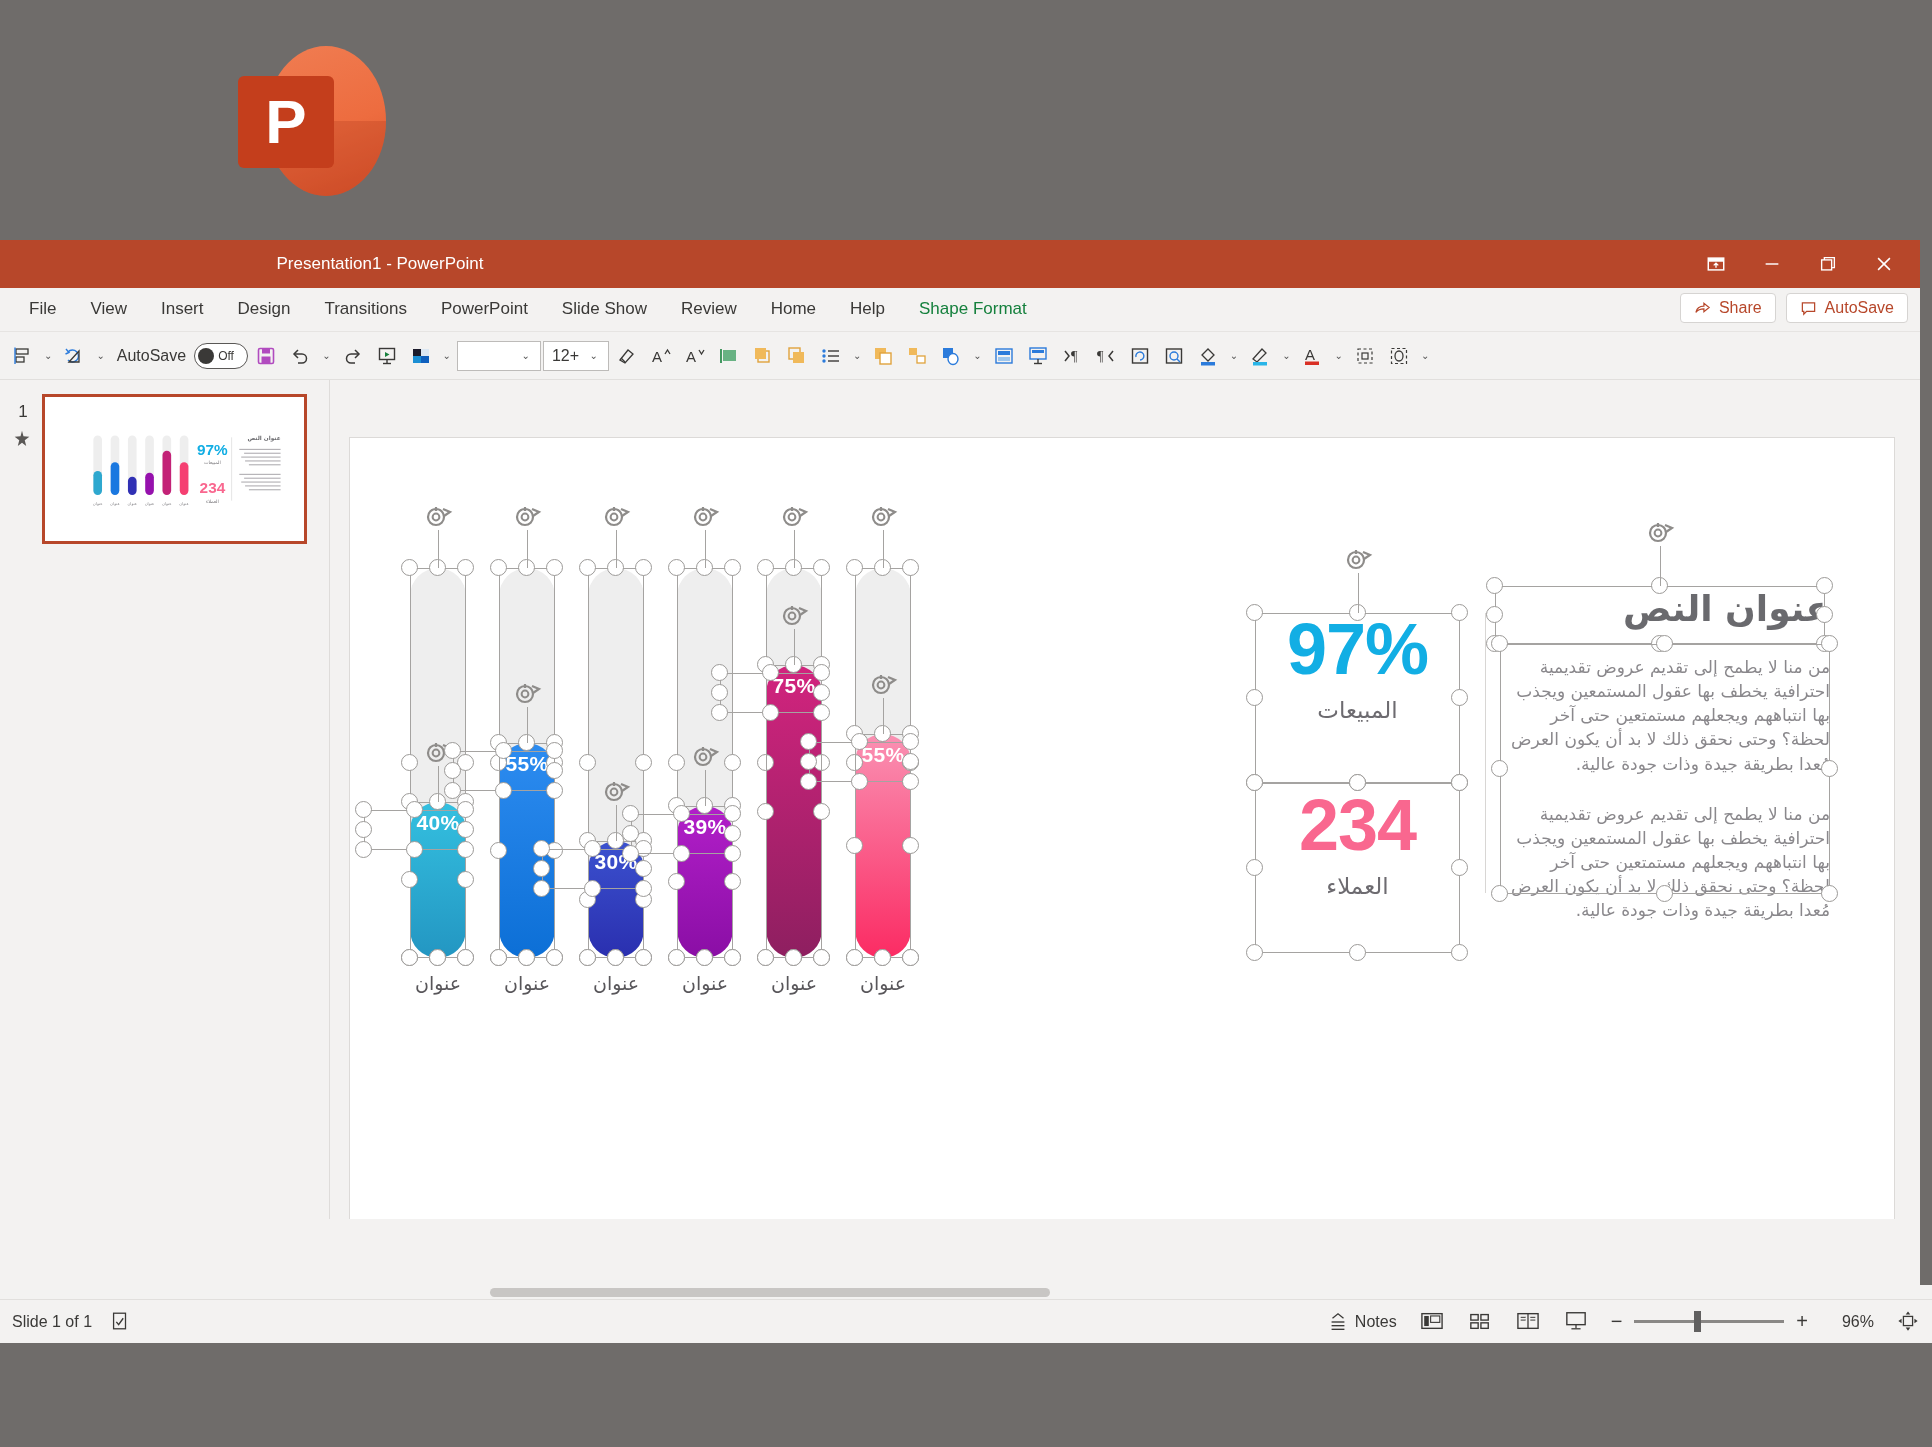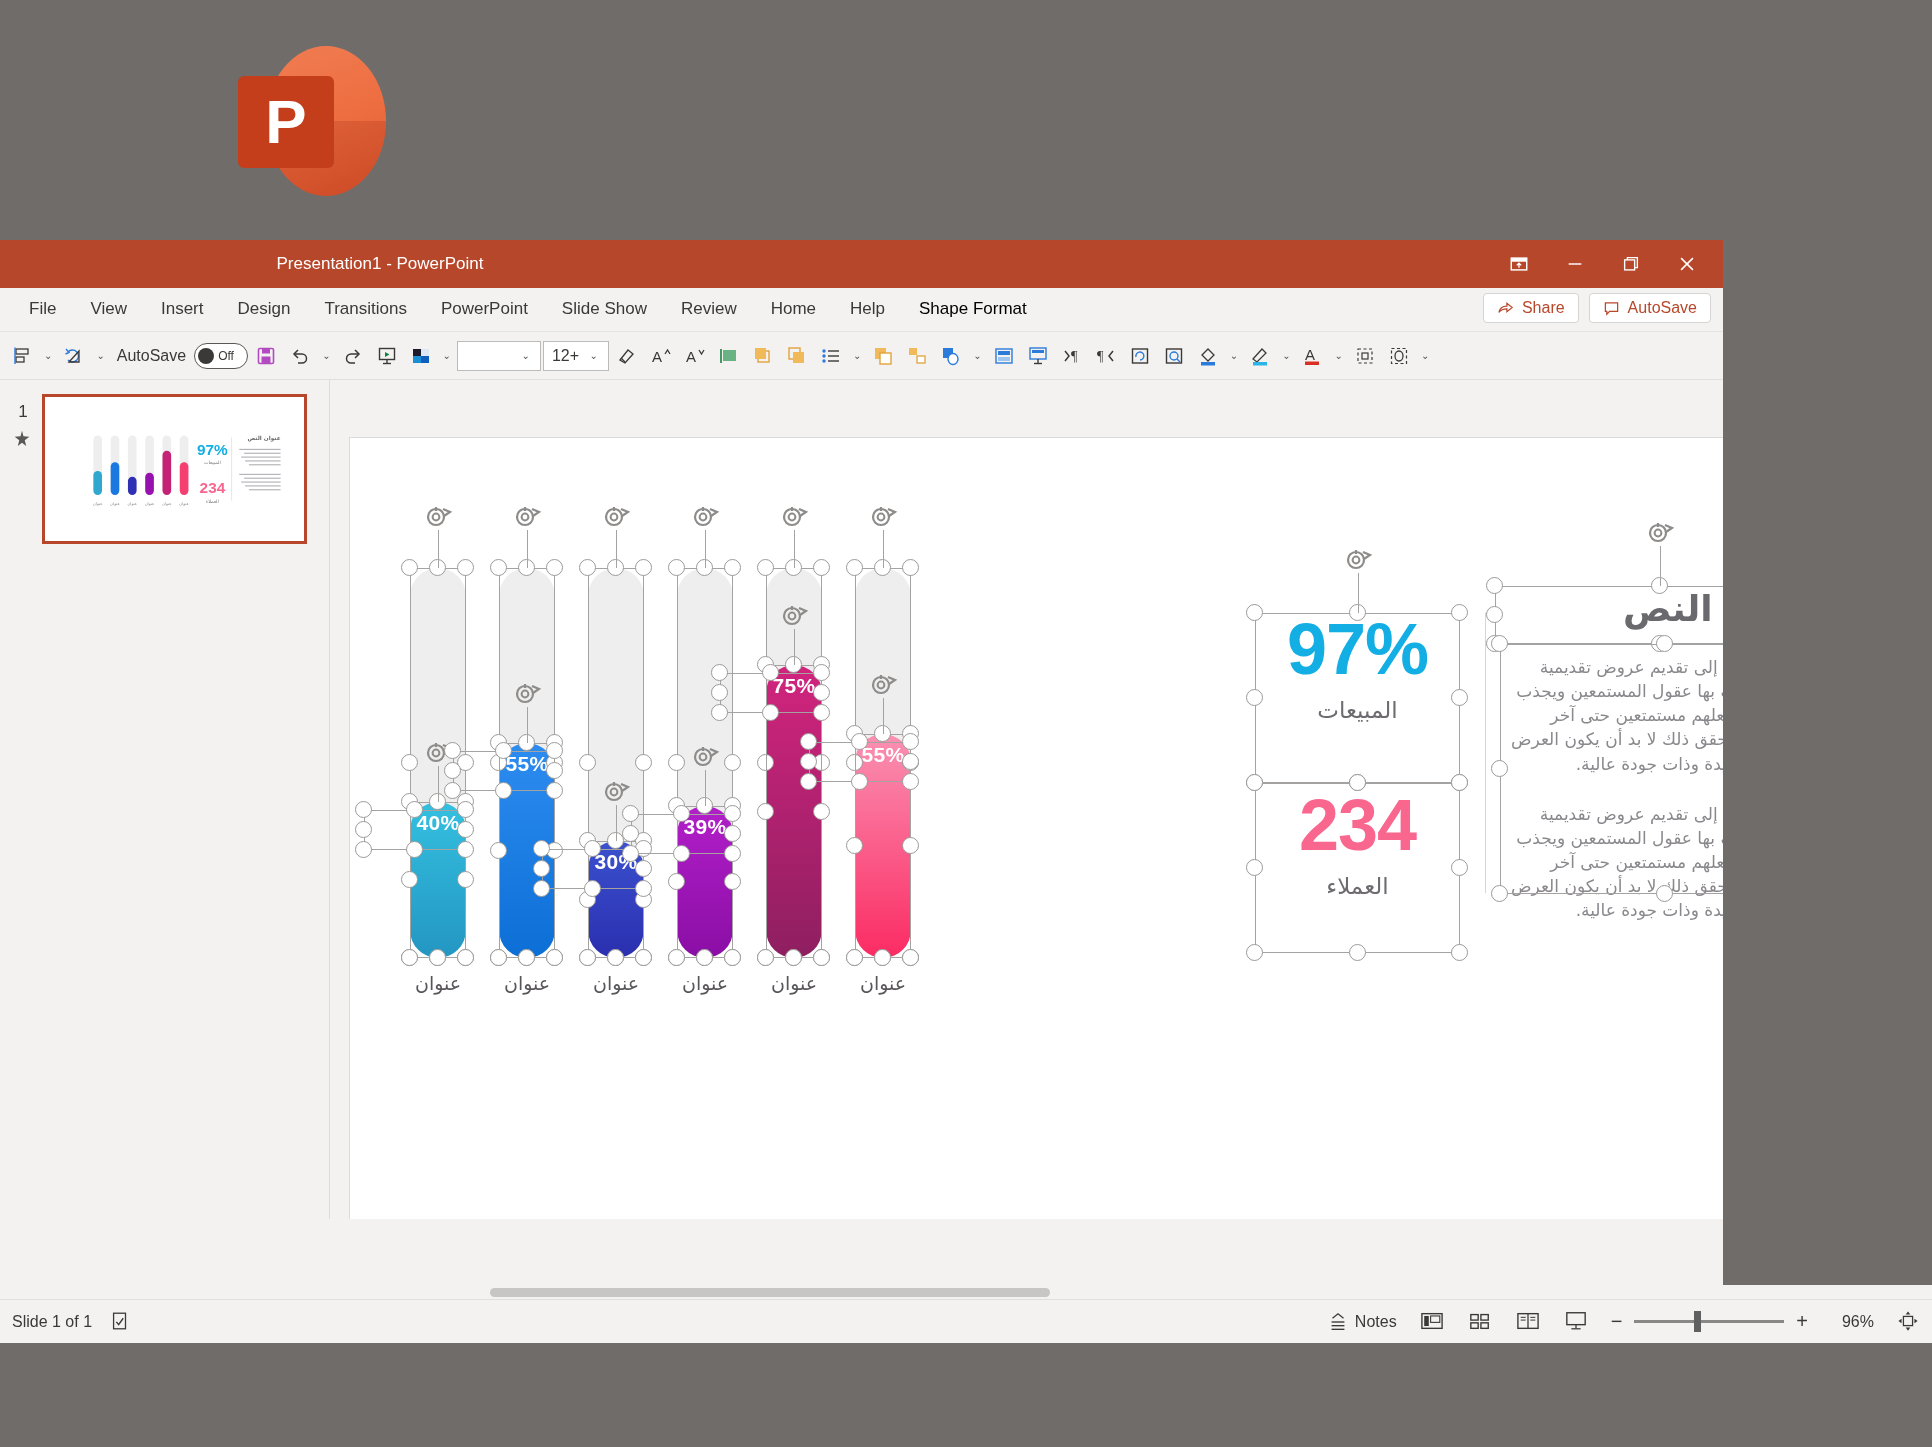--- a/index.html
+++ b/index.html
@@ -44,21 +44,21 @@
     color: #ffffff; font-size: 62px; line-height: 130px;
     text-align: center; direction: rtl; font-weight: 400;
     font-family: "DejaVu Sans", sans-serif;
     letter-spacing: 1px;
     padding-right: 470px;
     white-space: nowrap;
   }
 
   
   #app-window {
-    position: absolute; left: 0; top: 240px; width: 1723px; height: 1103px;
+    position: absolute; left: 0; top: 240px; width: 1920px; height: 1103px;
     background: #f3f2f1;
   }
 
   
   #title-bar {
     position: relative; height: 48px; background: #b7472a;
     display: flex; align-items: center;
   }
   #title-text {
     position: absolute; left: 0; right: 0; text-align: center;
@@ -87,21 +87,21 @@
   
   #ribbon-tabs {
     position: relative; height: 44px; background: #f3f2f1;
     display: flex; align-items: center; padding-left: 14px; gap: 4px;
     border-bottom: 1px solid #e6e4e2;
   }
   .tab {
     padding: 6px 15px; font-size: 17px; color: #3a3937; border-radius: 3px; cursor: default;
     line-height: 1.3;
   }
-  .tab.active-contextual { color: #000000; font-weight: 400; }
+  .tab.active-contextual { color: #15803d; font-weight: 400; }
   #ribbon-right { position: absolute; right: 12px; top: 5px; display: flex; gap: 10px; }
   .rb-btn {
     display: flex; align-items: center; gap: 8px;
     border: 1px solid #d6d4d2; border-radius: 4px; background: #fff;
     padding: 5px 13px; font-size: 16px; color: #b7472a;
   }
 
   
   #toolbar {
     position: relative; height: 48px; background: #f3f2f1;

